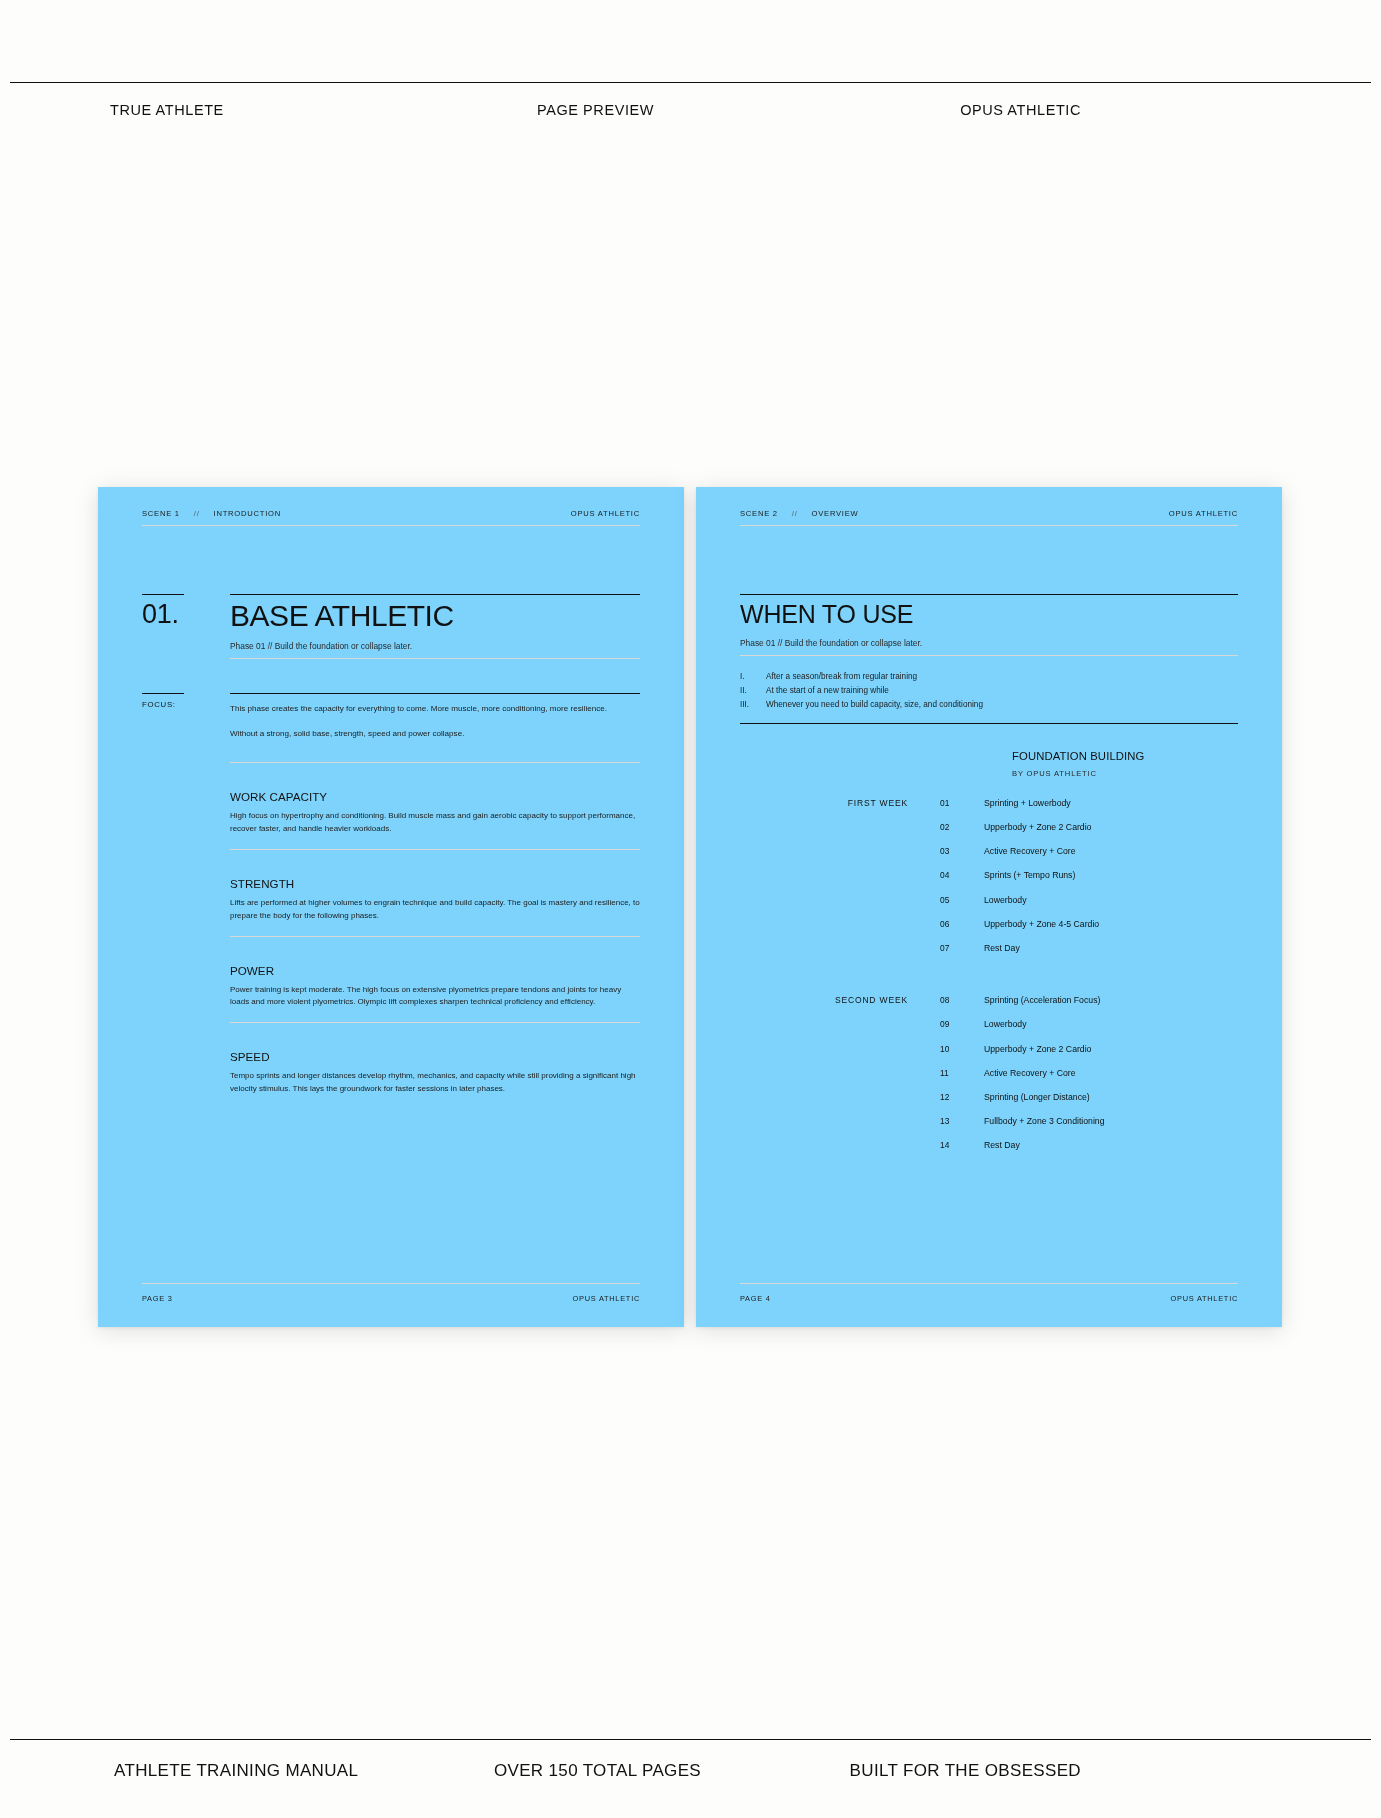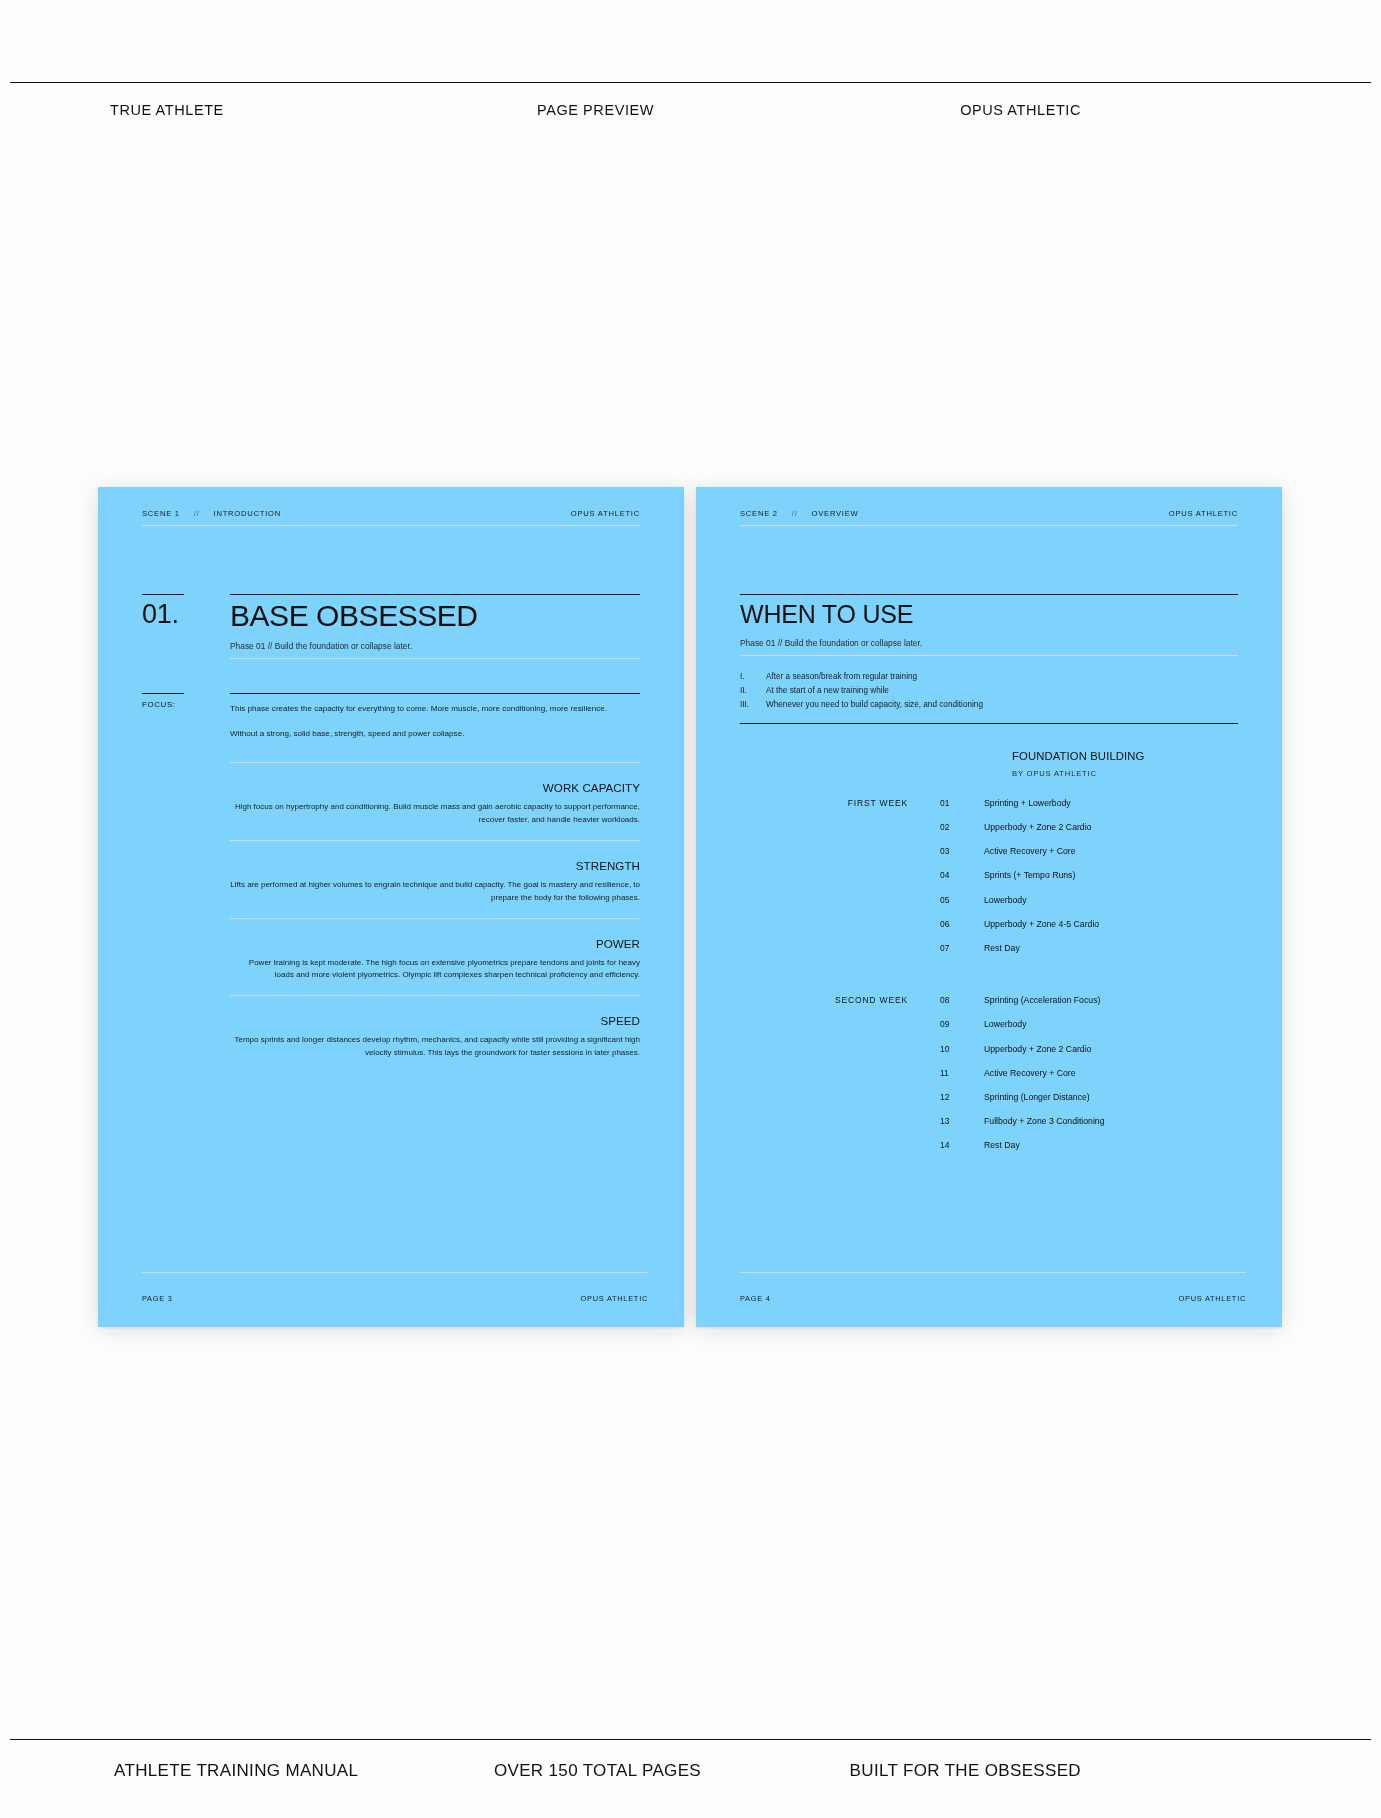--- a/index.html
+++ b/index.html
@@ -97,29 +97,29 @@
     color: #1a1a1a;
     padding-bottom: 7px;
     border-bottom: 1px solid #d8d8d6;
   }
   .run-head .left-group { display: flex; gap: 14px; }
   .run-head .sep { color: #555; }
 
   
   .run-foot {
     position: absolute;
-    left: 44px; right: 36px;
+    left: 44px; right: 44px;
     bottom: 24px;
     display: flex;
     align-items: center;
     justify-content: space-between;
     font-size: 7.4px;
     letter-spacing: 0.10em;
     color: #1a1a1a;
-    padding-top: 21px;
+    padding-top: 10px;
     border-top: 1px solid #d8d8d6;
   }
 
   
   .title-block {
     margin-top: 68px;
     display: flex;
   }
   .num-col { width: 88px; }
   .num-rule {
@@ -179,21 +179,21 @@
   .body-p {
     font-size: 8.1px;
     line-height: 1.62;
     color: #1d1d1d;
     margin: 0 0 11px 0;
   }
   .body-p:last-child { margin-bottom: 0; margin-top: 12px; }
 
   
   .sections { margin-left: 88px; margin-top: 22px; }
-  .section { padding-top: 18px; border-top: 1px solid #d8d8d6; margin-bottom: 13px; text-align: right; }
+  .section { padding-top: 27px; border-top: 1px solid #d8d8d6; margin-bottom: 13px; }
   .section:last-child { margin-bottom: 0; }
   .section h3 {
     font-size: 11.6px;
     font-weight: 400;
     letter-spacing: 0.005em;
     margin: 0 0 7px 0;
   }
   .section p {
     font-size: 8.0px;
     line-height: 1.62;
@@ -300,21 +300,21 @@
       <span>OPUS ATHLETIC</span>
     </div>
 
     <div class="title-block">
       <div class="num-col">
         <div class="num-rule"></div>
         <div class="num">01.</div>
       </div>
       <div class="title-col">
         <div class="title-rule"></div>
-        <h1 class="big-title">BASE OBSESSED</h1>
+        <h1 class="big-title">BASE ATHLETIC</h1>
         <div class="sub-line">Phase 01 // Build the foundation or collapse later.</div>
       </div>
     </div>
 
     <div class="focus-row">
       <div class="focus-label-col">
         <div class="focus-rule"></div>
         <div class="focus-label">FOCUS:</div>
       </div>
       <div class="focus-text-col">

